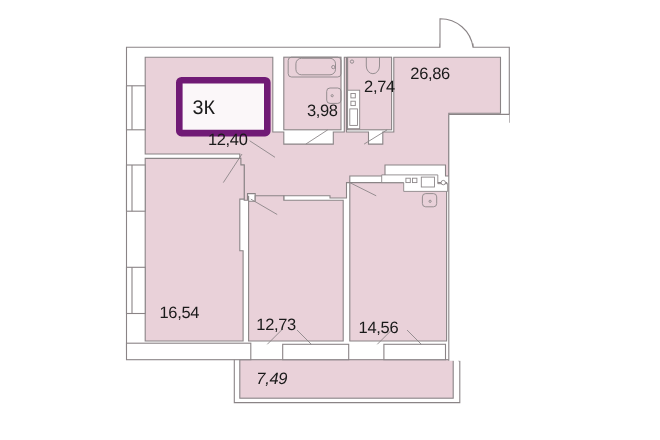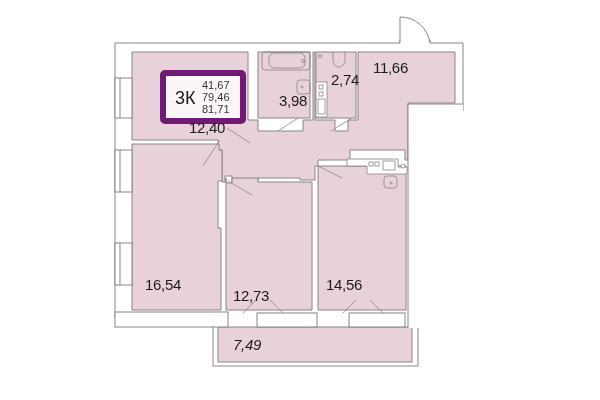--- a/index.html
+++ b/index.html
@@ -99,27 +99,22 @@
     <rect x="375" y="162" width="4" height="4"></rect>
     <rect x="383" y="161" width="12" height="9"></rect>
     <circle cx="403" cy="166" r="2"></circle>
     <rect x="384" y="176" width="13" height="12" rx="3" fill="none"></rect>
     <circle cx="391" cy="183" r="1" fill="none"></circle>
   </g>
 </svg>
 
 <div class="badge">
   <span class="type">3К</span>
-  <div class="nums">
-    <div>41,67</div>
-    <div>79,46</div>
-    <div>81,71</div>
-  </div>
 </div>
 
 <span class="label" style="left:145px;top:119px;margin-left:44px;">12,40</span>
 <span class="label" style="left:279px;top:92px;">3,98</span>
 <span class="label" style="left:331px;top:71px;">2,74</span>
-<span class="label" style="left:373px;top:59px;">11,66</span>
+<span class="label" style="left:373px;top:59px;">26,86</span>
 <span class="label" style="left:145px;top:276px;">16,54</span>
 <span class="label" style="left:233px;top:287px;">12,73</span>
-<span class="label" style="left:326px;top:276px;">14,56</span>
+<span class="label" style="left:326px;top:290px;">14,56</span>
 <span class="label" style="left:233px;top:336px;font-style:italic;">7,49</span>
 
 </body></html>

